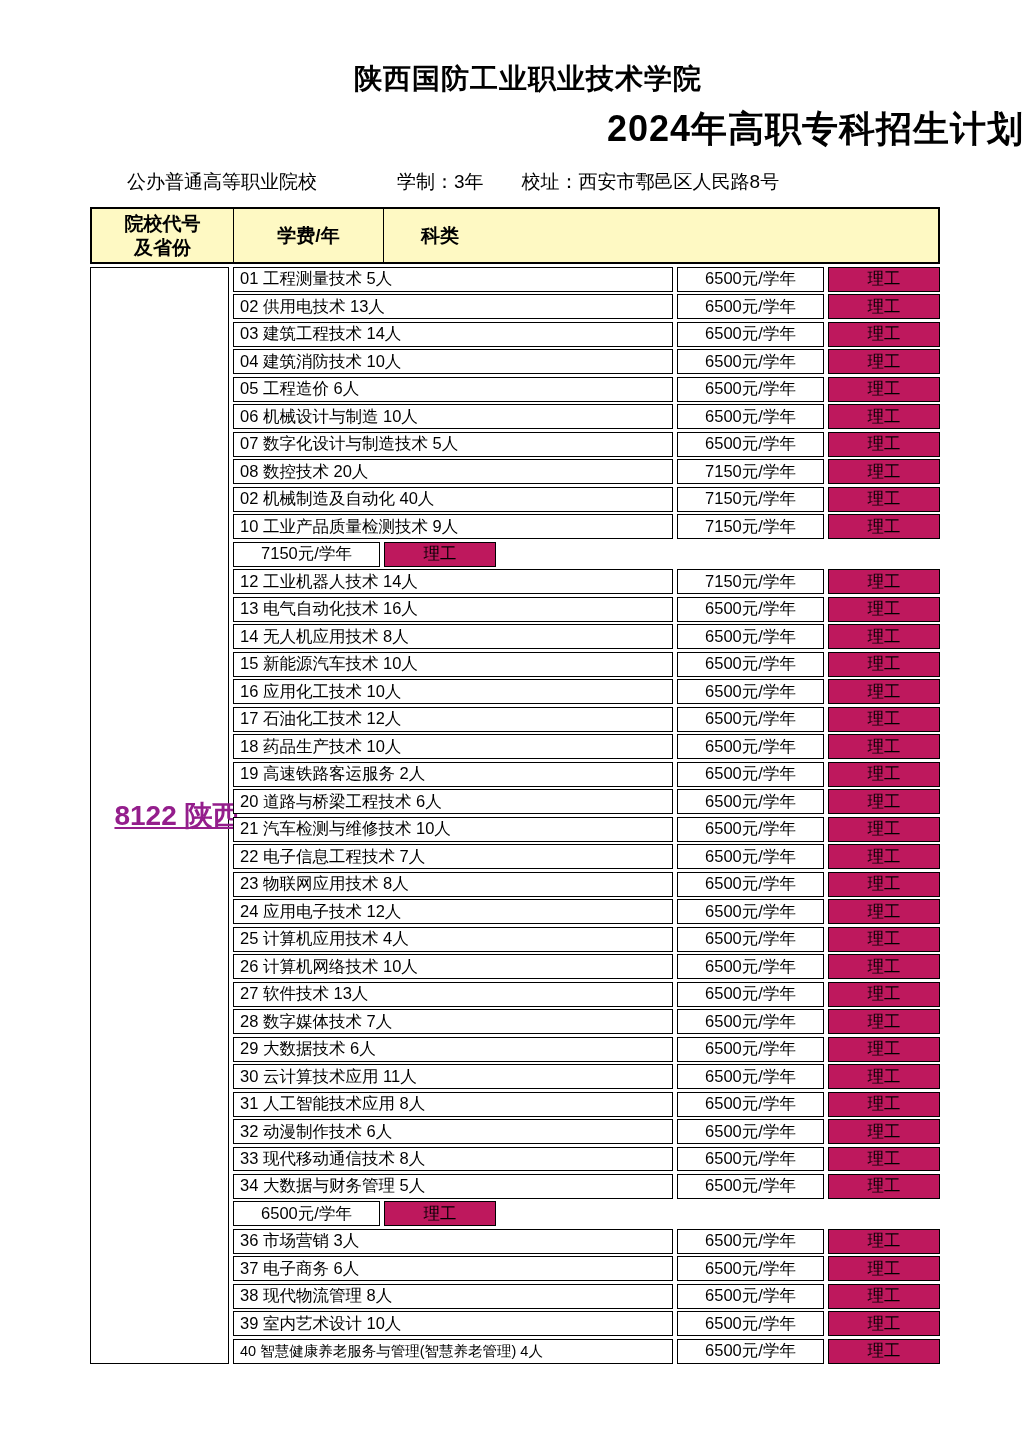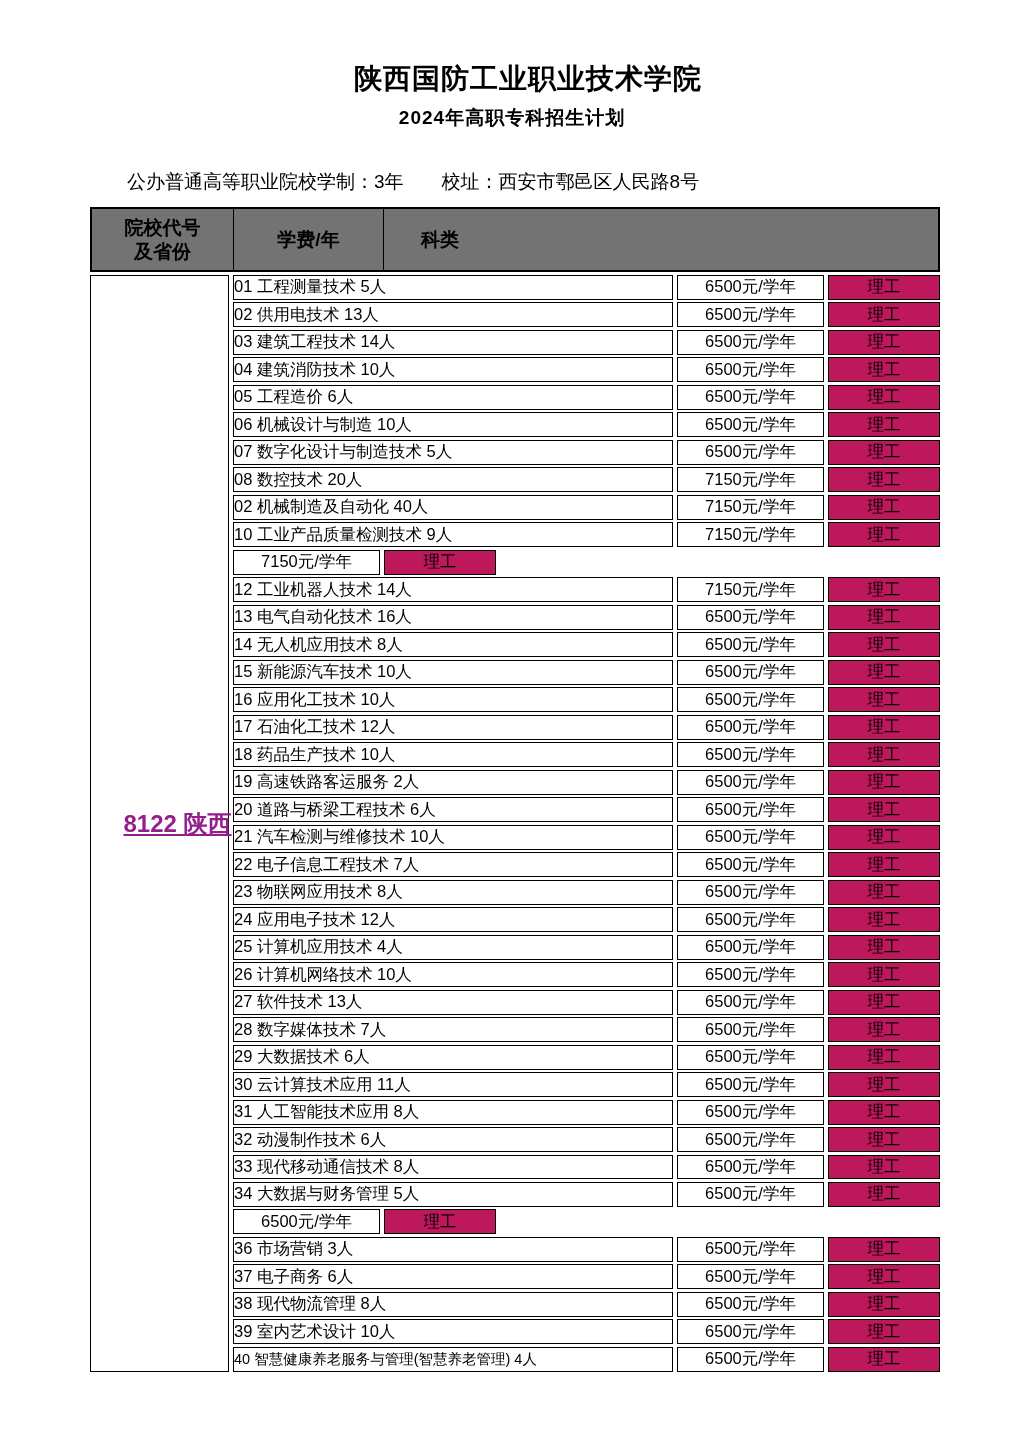--- a/index.html
+++ b/index.html
@@ -12,64 +12,64 @@
     font-family: "Liberation Sans", sans-serif;
     color: #000000;
     overflow: hidden;
   }
   .title {
     position: absolute; top: 60px; left: 0; width: 100%;
     text-align: center; font-size: 28px; font-weight: bold; letter-spacing: 1px; padding-left: 32px;
   }
   .subtitle {
     position: absolute; top: 105px; left: 0; width: 100%;
-    text-align: center; font-size: 19px; font-weight: bold; letter-spacing: 1px;
+    text-align: right; font-size: 36px; font-weight: bold; letter-spacing: 1px;
   }
   .info-line {
     position: absolute; top: 169px; left: 127px;
     font-size: 19px; display: flex; white-space: nowrap;
   }
-  .info-duration { }
+  .info-duration { margin-left: 80px; }
   .info-address { margin-left: 38px; }
 
   .table-area { position: absolute; top: 207px; left: 90px; width: 850px; }
 
   .thead {
-    display: flex; height: 65px;
-    background: #737373;
+    display: flex; height: 57px;
+    background: #fef9c3;
     border: 2.5px solid #000;
   }
   .th {
     display: flex; align-items: center; justify-content: center;
     font-weight: bold; font-size: 19px; text-align: center; line-height: 1.25;
   }
   .th-code { width: 141px; flex-direction: column; }
   .th-major { flex: 1; border-left: 1.5px solid #000; }
   .th-fee { width: 150px; border-left: 1.5px solid #000; }
   .th-cat { width: 113px; border-left: 1.5px solid #000; }
 
   .tbody { display: flex; margin-top: 3px; gap: 4px; height: 1097px; }
   .code-col {
     width: 139px; border: 1.5px solid #000;
     display: flex; align-items: center; justify-content: center;
     background: #ffffff;
   }
   .code-text {
-    font-size: 24px; font-weight: bold;
+    font-size: 28px; font-weight: bold;
     color: #941E8C; text-decoration: underline;
     white-space: nowrap;
     margin-left: 36px;
   }
   .rows { flex: 1; display: flex; flex-direction: column; gap: 2.5px; }
   .row { display: flex; gap: 4px; height: 25px; flex: 1; }
   .cell {
     border: 1.5px solid #000; display: flex; align-items: center;
     font-size: 16.5px; background: #ffffff; overflow: hidden; white-space: nowrap;
   }
-  .cell-major { flex: 1; }
+  .cell-major { flex: 1; padding-left: 6px; }
   .cell-fee { width: 147px; justify-content: center; }
   .cell-cat { width: 112px; justify-content: center; background: #be185d; }
   .row:last-child .cell-major { font-size: 14.5px; }
 
   .footer {
     position: absolute; top: 1392px; left: 0; width: 100%;
     padding: 0 94px 0 95px;
     display: flex; justify-content: space-between;
     font-size: 19px; white-space: nowrap;
   }

